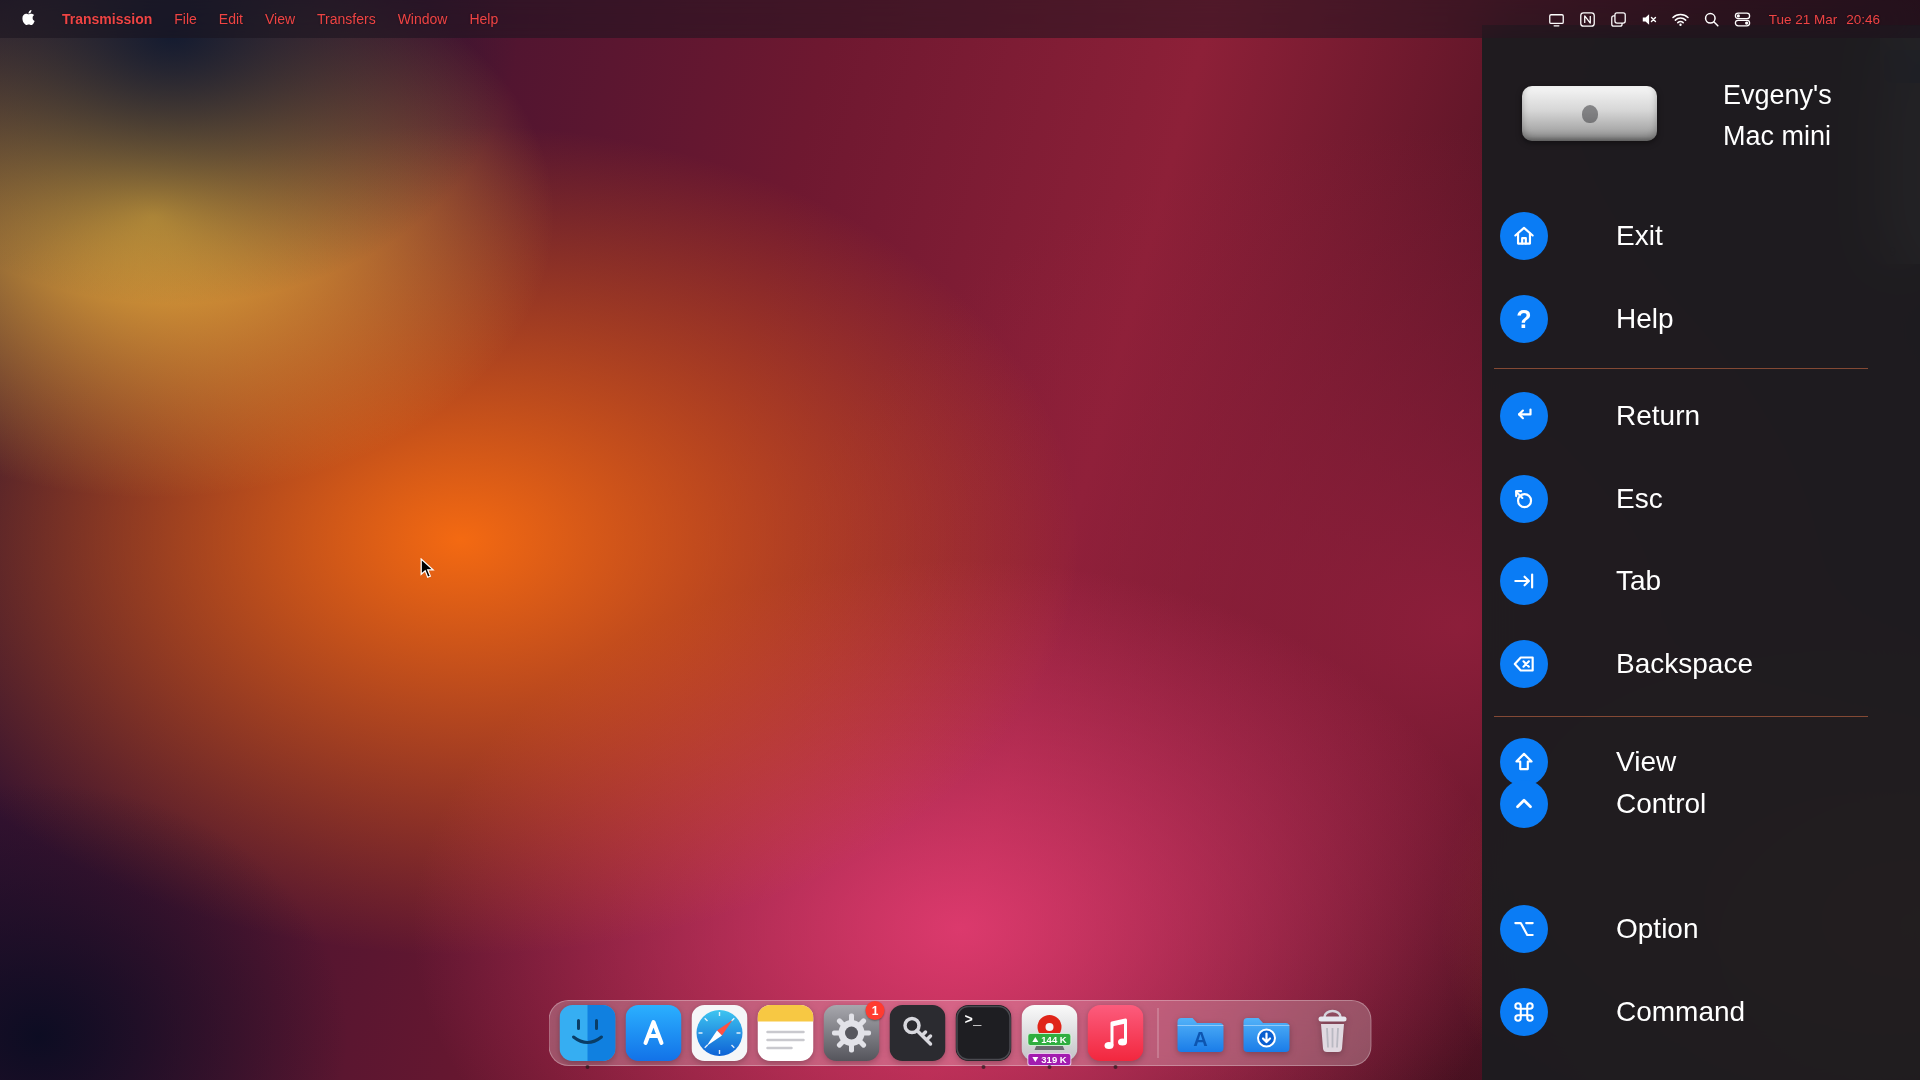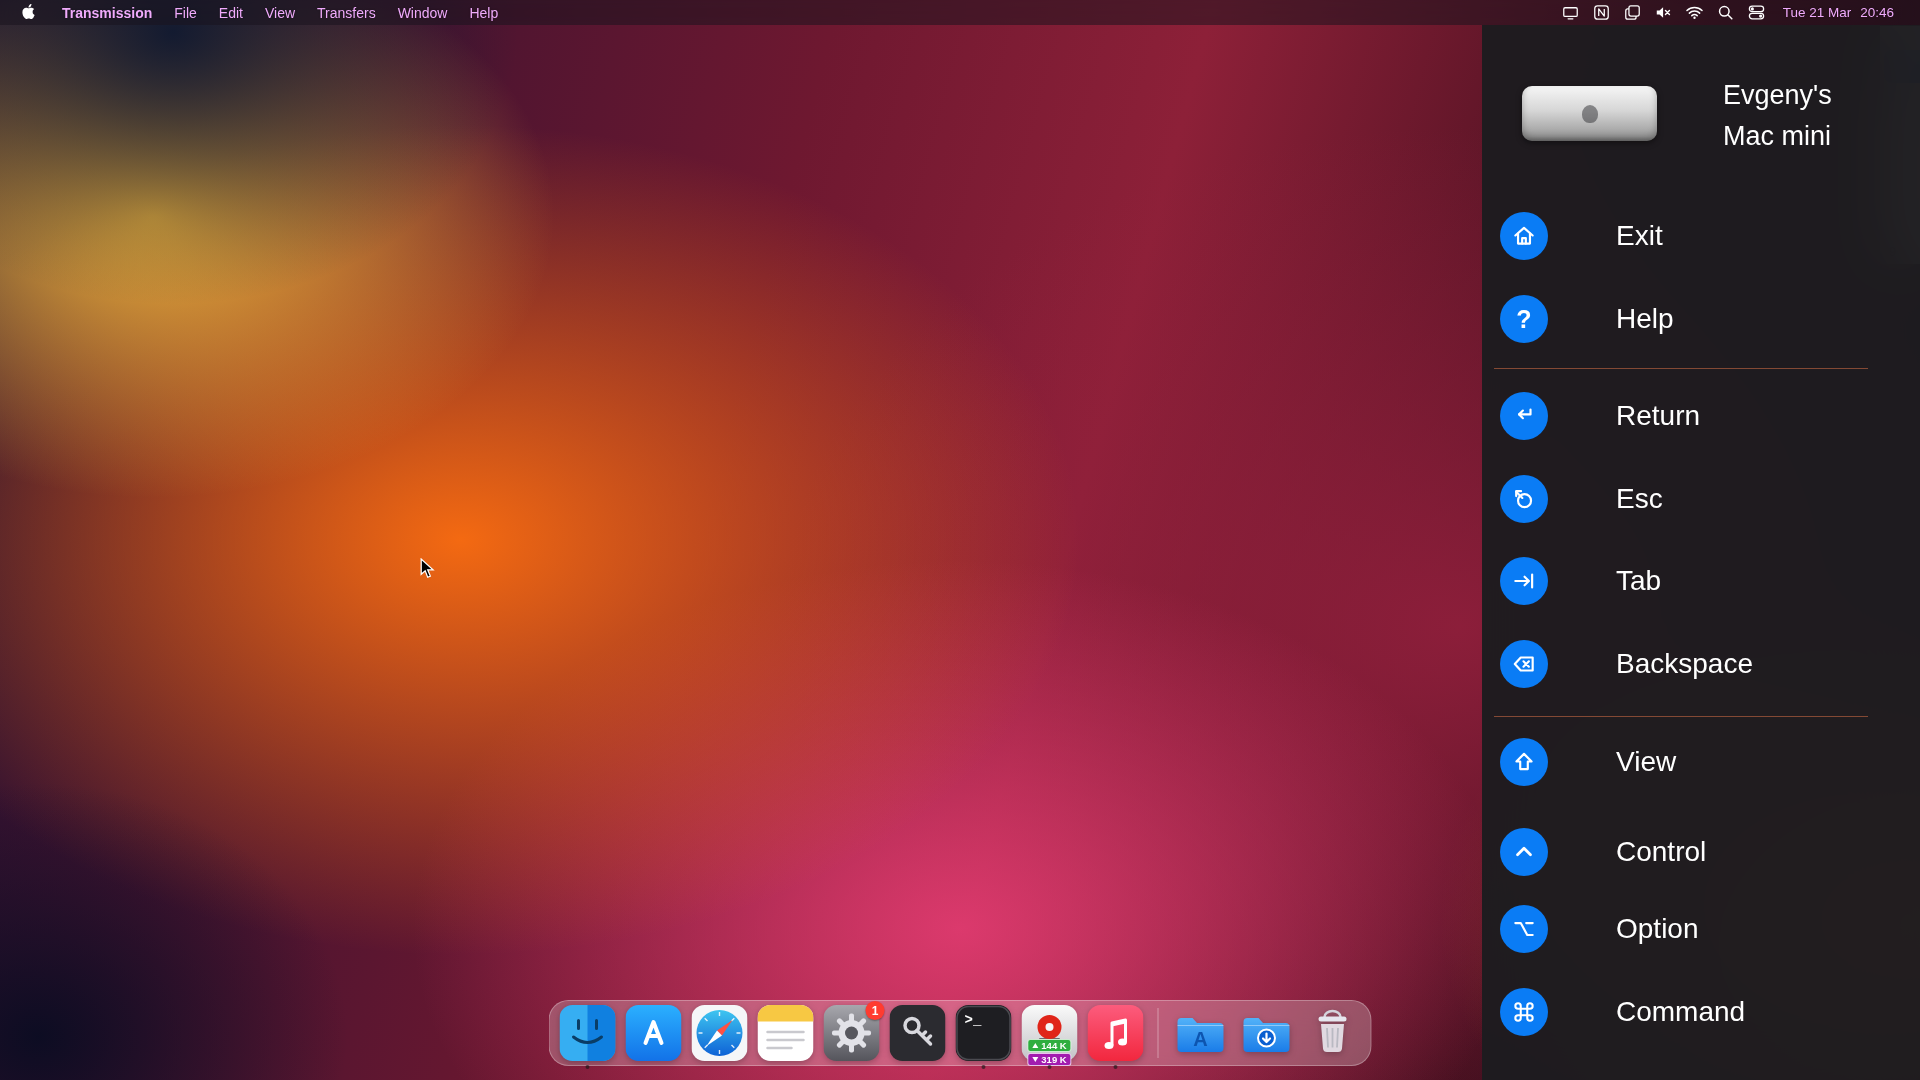--- a/index.html
+++ b/index.html
@@ -15,30 +15,30 @@
       radial-gradient(ellipse 36% 45% at 8% 20%, rgba(255,193,60,.92), rgba(255,193,60,0) 58%),
       radial-gradient(ellipse 52% 62% at 24% 50%, rgba(252,110,16,.95), rgba(252,110,16,0) 62%),
       radial-gradient(ellipse 46% 55% at 50% 86%, rgba(233,62,118,.85), rgba(233,62,118,0) 62%),
       radial-gradient(ellipse 52% 68% at 76% 58%, rgba(150,32,62,.85), rgba(150,32,62,0) 68%),
       radial-gradient(ellipse 40% 50% at 99% 85%, rgba(250,120,40,.8), rgba(250,120,40,0) 60%),
       linear-gradient(105deg, #221030 0%, #6e1830 38%, #8d2038 55%, #45101f 78%, #180a16 100%);
   }
 
   
   .menubar {
-    position:absolute; top:0; left:0; width:1920px; height:25px; z-index:50;
-    display:flex; align-items:center; color:#f0abfc; font-size:14px;
+    position:absolute; top:0; left:0; width:1920px; height:38px; z-index:50;
+    display:flex; align-items:center; color:#ef4444; font-size:14px;
     background:rgba(24,20,28,.52); backdrop-filter:blur(24px);
     text-shadow:0 0 2px rgba(0,0,0,.35);
   }
   .mb-left { display:flex; align-items:center; height:100%; }
   .mb-apple { padding:0 16px 0 22px; display:flex; align-items:center; height:100%; cursor:default; }
   .mb-item { padding:0 11px; height:100%; display:flex; align-items:center; white-space:nowrap; }
   .mb-app { font-weight:bold; }
-  .mb-right { margin-left:auto; display:flex; align-items:center; height:100%; padding-right:26px; gap:9px; }
+  .mb-right { margin-left:auto; display:flex; align-items:center; height:100%; padding-right:40px; gap:9px; }
   .st-icon { width:22px; height:22px; display:flex; align-items:center; justify-content:center; }
   .st-icon svg { width:19px; height:19px; }
   .mb-clock { display:flex; gap:9px; padding-left:6px; font-size:13.5px; white-space:nowrap; }
 
   
   .panel {
     position:absolute; left:1482px; top:25px; width:457px; height:1055px; z-index:40;
     background:rgba(29,28,31,.97); backdrop-filter:blur(30px);
   }
   .mini-img {
@@ -81,21 +81,21 @@
   .dock-item > svg { width:56px; height:56px; display:block; filter:drop-shadow(0 2px 3px rgba(0,0,0,.25)); }
   .dock-sep { width:1px; height:50px; background:rgba(255,255,255,.38); margin:0 4px; flex:none; }
   .run-dot { position:absolute; left:50%; bottom:-8px; transform:translateX(-50%);
     width:4px; height:4px; border-radius:50%; background:rgba(25,25,25,.65); }
   .app-badge {
     position:absolute; top:-4px; right:-5px; min-width:19px; height:19px; padding:0 5px;
     background:#ff3b30; border-radius:10px; color:#fff; font-size:12px; font-weight:bold;
     display:flex; align-items:center; justify-content:center; box-shadow:0 1px 2px rgba(0,0,0,.35);
   }
   .rates { position:absolute; left:50%; bottom:-5px; transform:translateX(-50%);
-    display:flex; flex-direction:column; gap:1px; align-items:center; }
+    display:flex; flex-direction:column; gap:7px; align-items:center; }
   .rate { display:flex; align-items:center; gap:3px; height:13px; padding:0 4px; border-radius:3px;
     border:1px solid rgba(255,255,255,.75); color:#fff; font-size:9.5px; font-weight:bold; white-space:nowrap; }
   .rate-up { background:#2fae3f; }
   .rate-down { background:#a21caf; }
   .arr-up { width:0; height:0; border-left:3px solid transparent; border-right:3px solid transparent; border-bottom:5px solid #fff; }
   .arr-down { width:0; height:0; border-left:3px solid transparent; border-right:3px solid transparent; border-top:5px solid #fff; }
   .term-glyph { position:absolute; left:9px; top:7px; color:#fff; font-family:"Liberation Mono","DejaVu Sans Mono",monospace;
     font-size:14px; font-weight:bold; }
 
   
@@ -286,21 +286,21 @@
   <div class="pdivider" style="top:691px"></div>
 
   <div class="prow" style="top:713px">
     <span class="picon">
       <svg viewBox="0 0 24 24">
           <path d="M12 4.5 L19 11.5 H15.5 V18.5 H8.5 V11.5 H5 Z"></path>
         </svg>
     </span>
     <span class="plabel">View</span>
   </div>
-  <div class="prow" style="top:803px">
+  <div class="prow" style="top:755px">
     <span class="picon">
       <svg viewBox="0 0 24 24" style="stroke-width:2.6">
           <path d="M6 14.5 L12 8.5 L18 14.5"></path>
         </svg>
     </span>
     <span class="plabel">Control</span>
   </div>
   <div class="prow" style="top:880px">
     <span class="picon">
       <svg viewBox="0 0 24 24">

